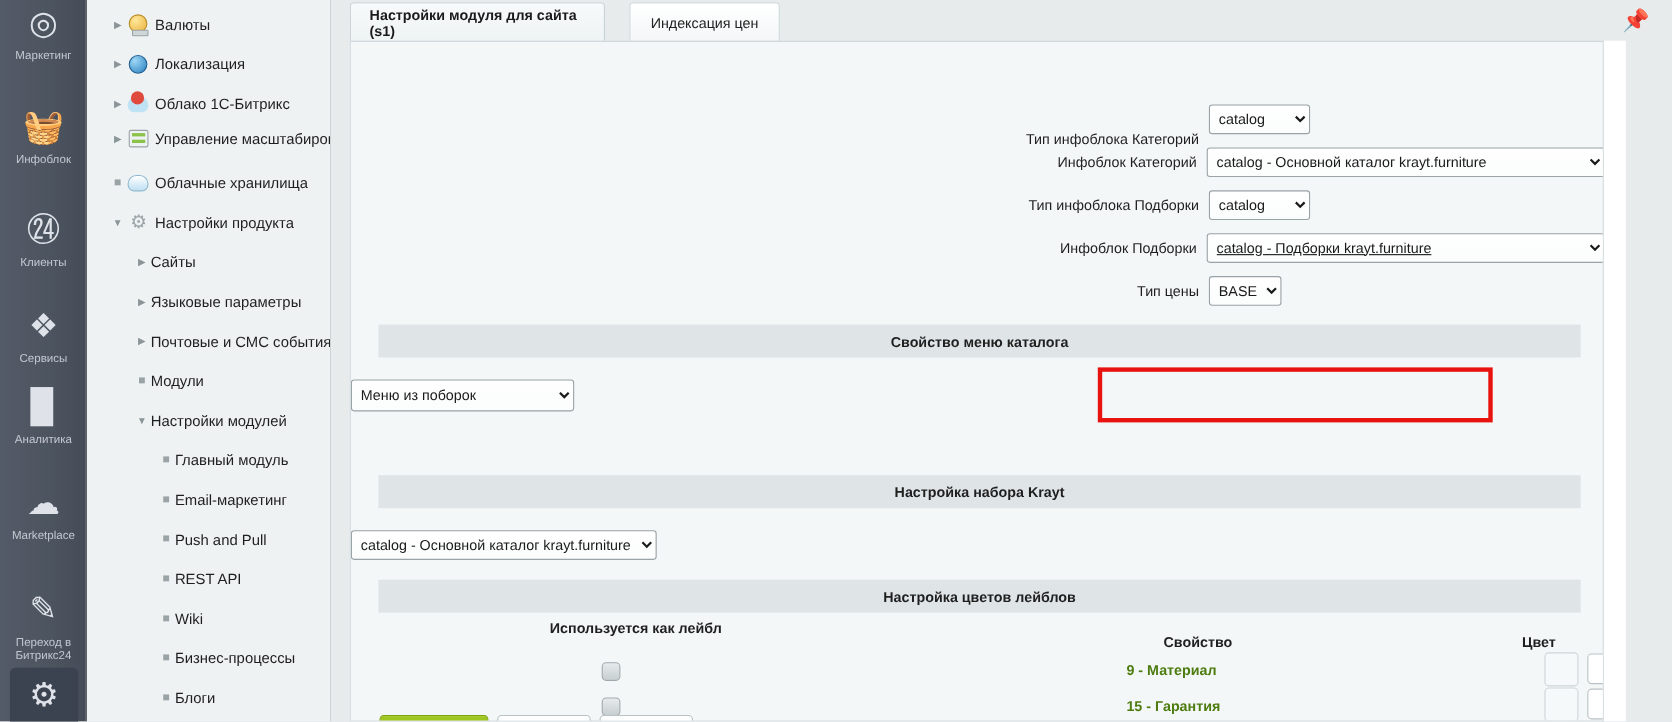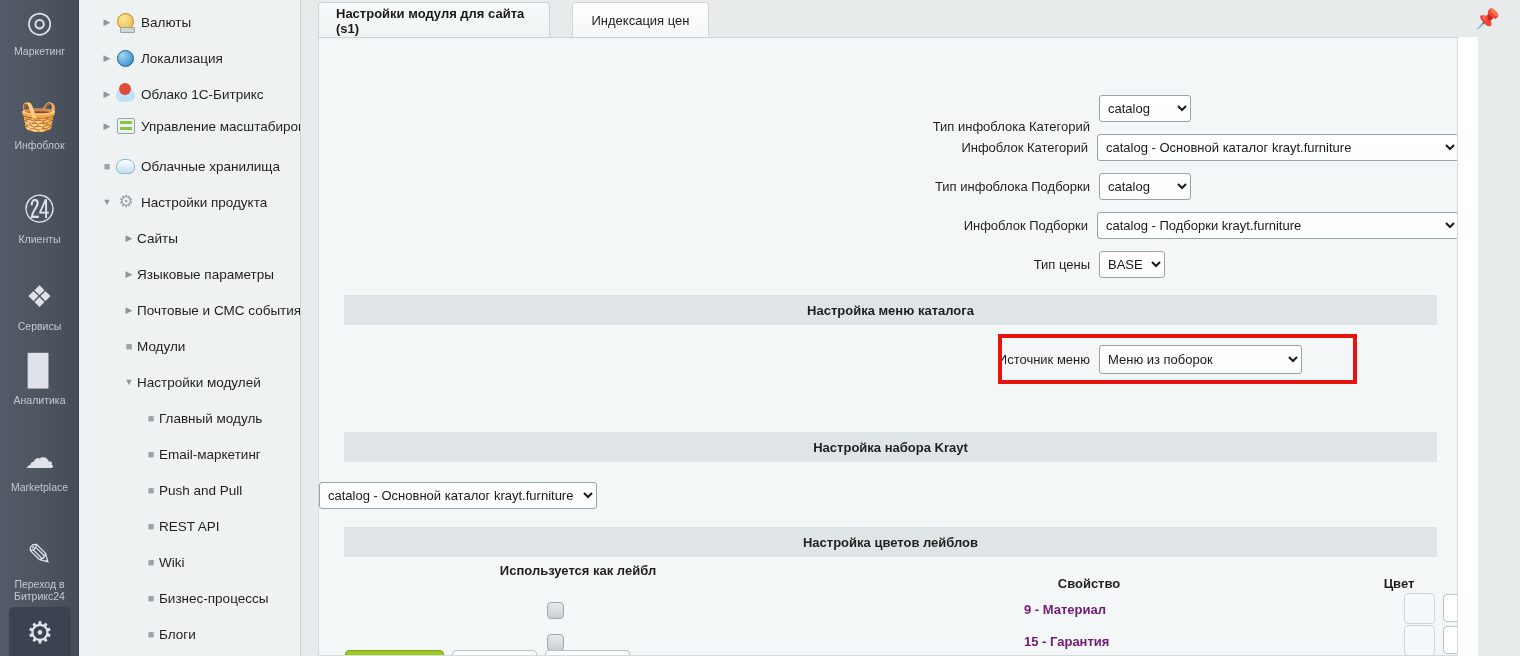--- a/index.html
+++ b/index.html
@@ -155,21 +155,21 @@
     background: transparent;
     pointer-events: none;
   }
 
   
   .lbl-th {
     position: absolute; font-size: 13px; font-weight: bold; color: #1f1f1f;
     text-align: center;
   }
   .lbl-cell-prop {
-    position: absolute; font-size: 13px; font-weight: bold; color: #701a75;
+    position: absolute; font-size: 13px; font-weight: bold; color: #4d7c0f;
   }
   .cbx {
     position: absolute; width: 17px; height: 17px;
     border: 1px solid #9fa8ab; border-radius: 4px;
     background: linear-gradient(#e6eaeb,#c8cfd1);
     cursor: pointer;
   }
   .swatch {
     position: absolute; width: 31px; height: 31px;
     border: 1px solid #cdd5d8; border-radius: 4px;
@@ -344,32 +344,31 @@
           <div class="form-row" style="top: 95px; height: 28px;">
             <div class="frm-label" style="width: 780px;">Инфоблок Категорий</div>
             <select class="frm-select" style="width: 363px; height: 27px;"><option>catalog - Основной каталог krayt.furniture</option></select>
           </div>
           <div class="form-row" style="top: 134px; height: 28px;">
             <div class="frm-label" style="width: 780px;">Тип инфоблока Подборки</div>
             <select class="frm-select" style="width: 92px; height: 27px;"><option>catalog</option></select>
           </div>
           <div class="form-row" style="top: 173px; height: 28px;">
             <div class="frm-label" style="width: 780px;">Инфоблок Подборки</div>
-            <select class="frm-select" style="width: 363px; height: 27px;"><option>catalog - Подборки krayt.furniture</option></select>
+            <select class="frm-select" style="width: 363px; height: 27px; text-decoration: underline;"><option>catalog - Подборки krayt.furniture</option></select>
           </div>
           <div class="form-row" style="top: 212px; height: 28px;">
             <div class="frm-label" style="width: 780px;">Тип цены</div>
             <select class="frm-select" style="width: 66px; height: 27px;"><option>BASE</option></select>
           </div>
         </div>
 
-      <div class="section-head" style="top:257px">Настройка меню каталога</div>
+      <div class="section-head" style="top:257px">Свойство меню каталога</div>
 
       <div class="form-row" style="top:307px; height:28px;">
-        <div class="frm-label" style="width:780px">Источник меню</div>
         <select class="frm-select" style="width:203px;height:29px" id="sel-menu-source"><option>Меню из поборок</option></select>
       </div>
 
 
       <div class="redbox" style="left:679px; top:296px; width:359px; height:50px;"></div>
 
       <div class="section-head" style="top:394px">Настройка набора Krayt</div>
 
       <div class="form-row" style="top:443px; height:28px;">
         <select class="frm-select" style="width:278px;height:27px" id="sel-krayt"><option>catalog - Основной каталог krayt.furniture</option></select>

